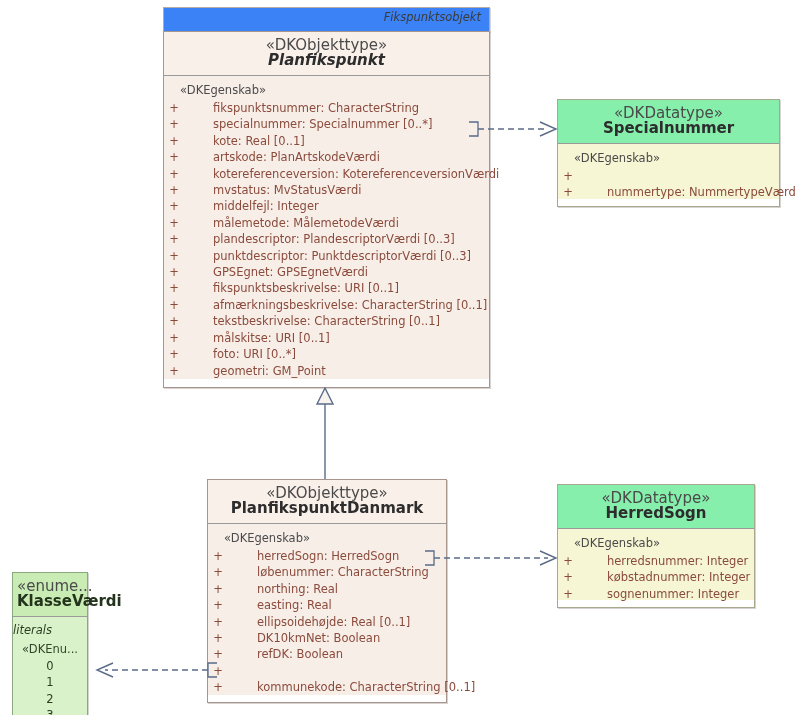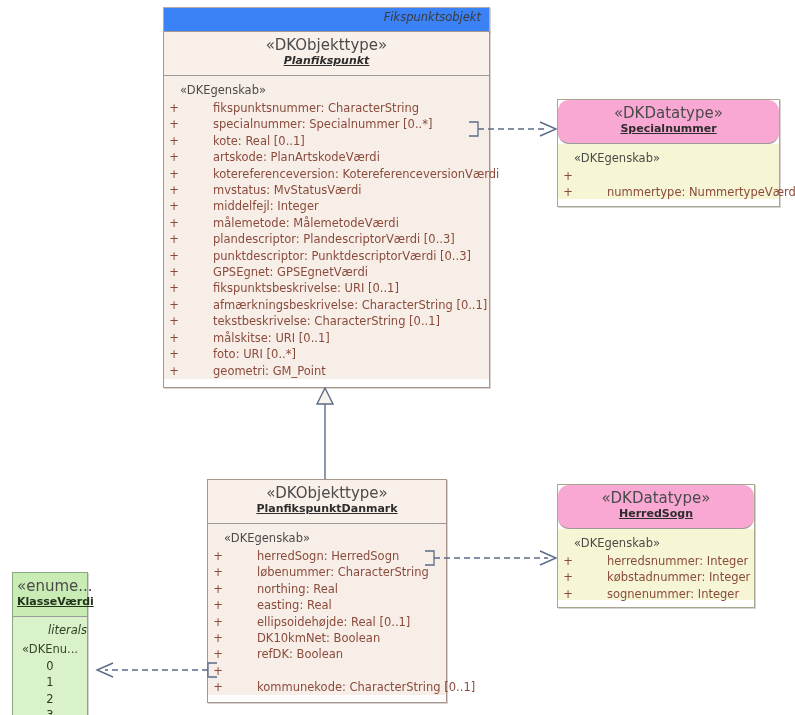--- a/index.html
+++ b/index.html
@@ -39,23 +39,22 @@
     line-height: 15px;
   }
   .stereotype {
     display: block;
     font-size: 15px;
     color: #4a4a4a;
   }
   .cls-name {
     display: block;
     font-weight: bold;
-    font-size: 11px;
+    font-size: 15px;
     color: #2d2d2d;
-    text-decoration: underline;
   }
   .cls-name.abstract { font-style: italic; }
 
   .uml-body {
     box-sizing: border-box;
     padding: 5px 0 6px 0;
   }
   .compartment-label {
     padding: 1px 0 2px 16px;
     color: #4a4a4a;
@@ -92,37 +91,36 @@
     font-style: italic;
     font-size: 11.5px;
     color: #3b3b3b;
   }
 
   
   .theme-pink .uml-header { background: #faf0ea; }
   .theme-pink .uml-body   { background: #f8eee8; }
   .theme-pink            { border-color: #a8968e; }
 
-  .theme-yellow .uml-header { background: #f9a8d4; border-radius: 11px; }
+  .theme-yellow .uml-header { background: #86efac; }
   .theme-yellow .uml-body   { background: #f6f6d5; }
   .theme-yellow             { border-color: #a8a88e; }
 
   .theme-green .uml-header { background: #c9ebb4; }
   .theme-green .uml-body   { background: #d9f2c9; }
   .theme-green             { border-color: #8aa87e; }
   .theme-green .cls-name   { color: #23331c; }
 
   .literals-label {
-    text-align: right;
+    text-align: left;
     font-style: italic;
     font-size: 11.5px;
     color: #2c3d24;
     line-height: 17px;
     padding-bottom: 2px;
-    padding-left: 12px;
   }
   .lit-row {
     text-align: center;
     font-size: 11.5px;
     color: #2c3d24;
     line-height: 16.4px;
   }
   .enum-stereo-row {
     text-align: center;
     font-size: 11.5px;

